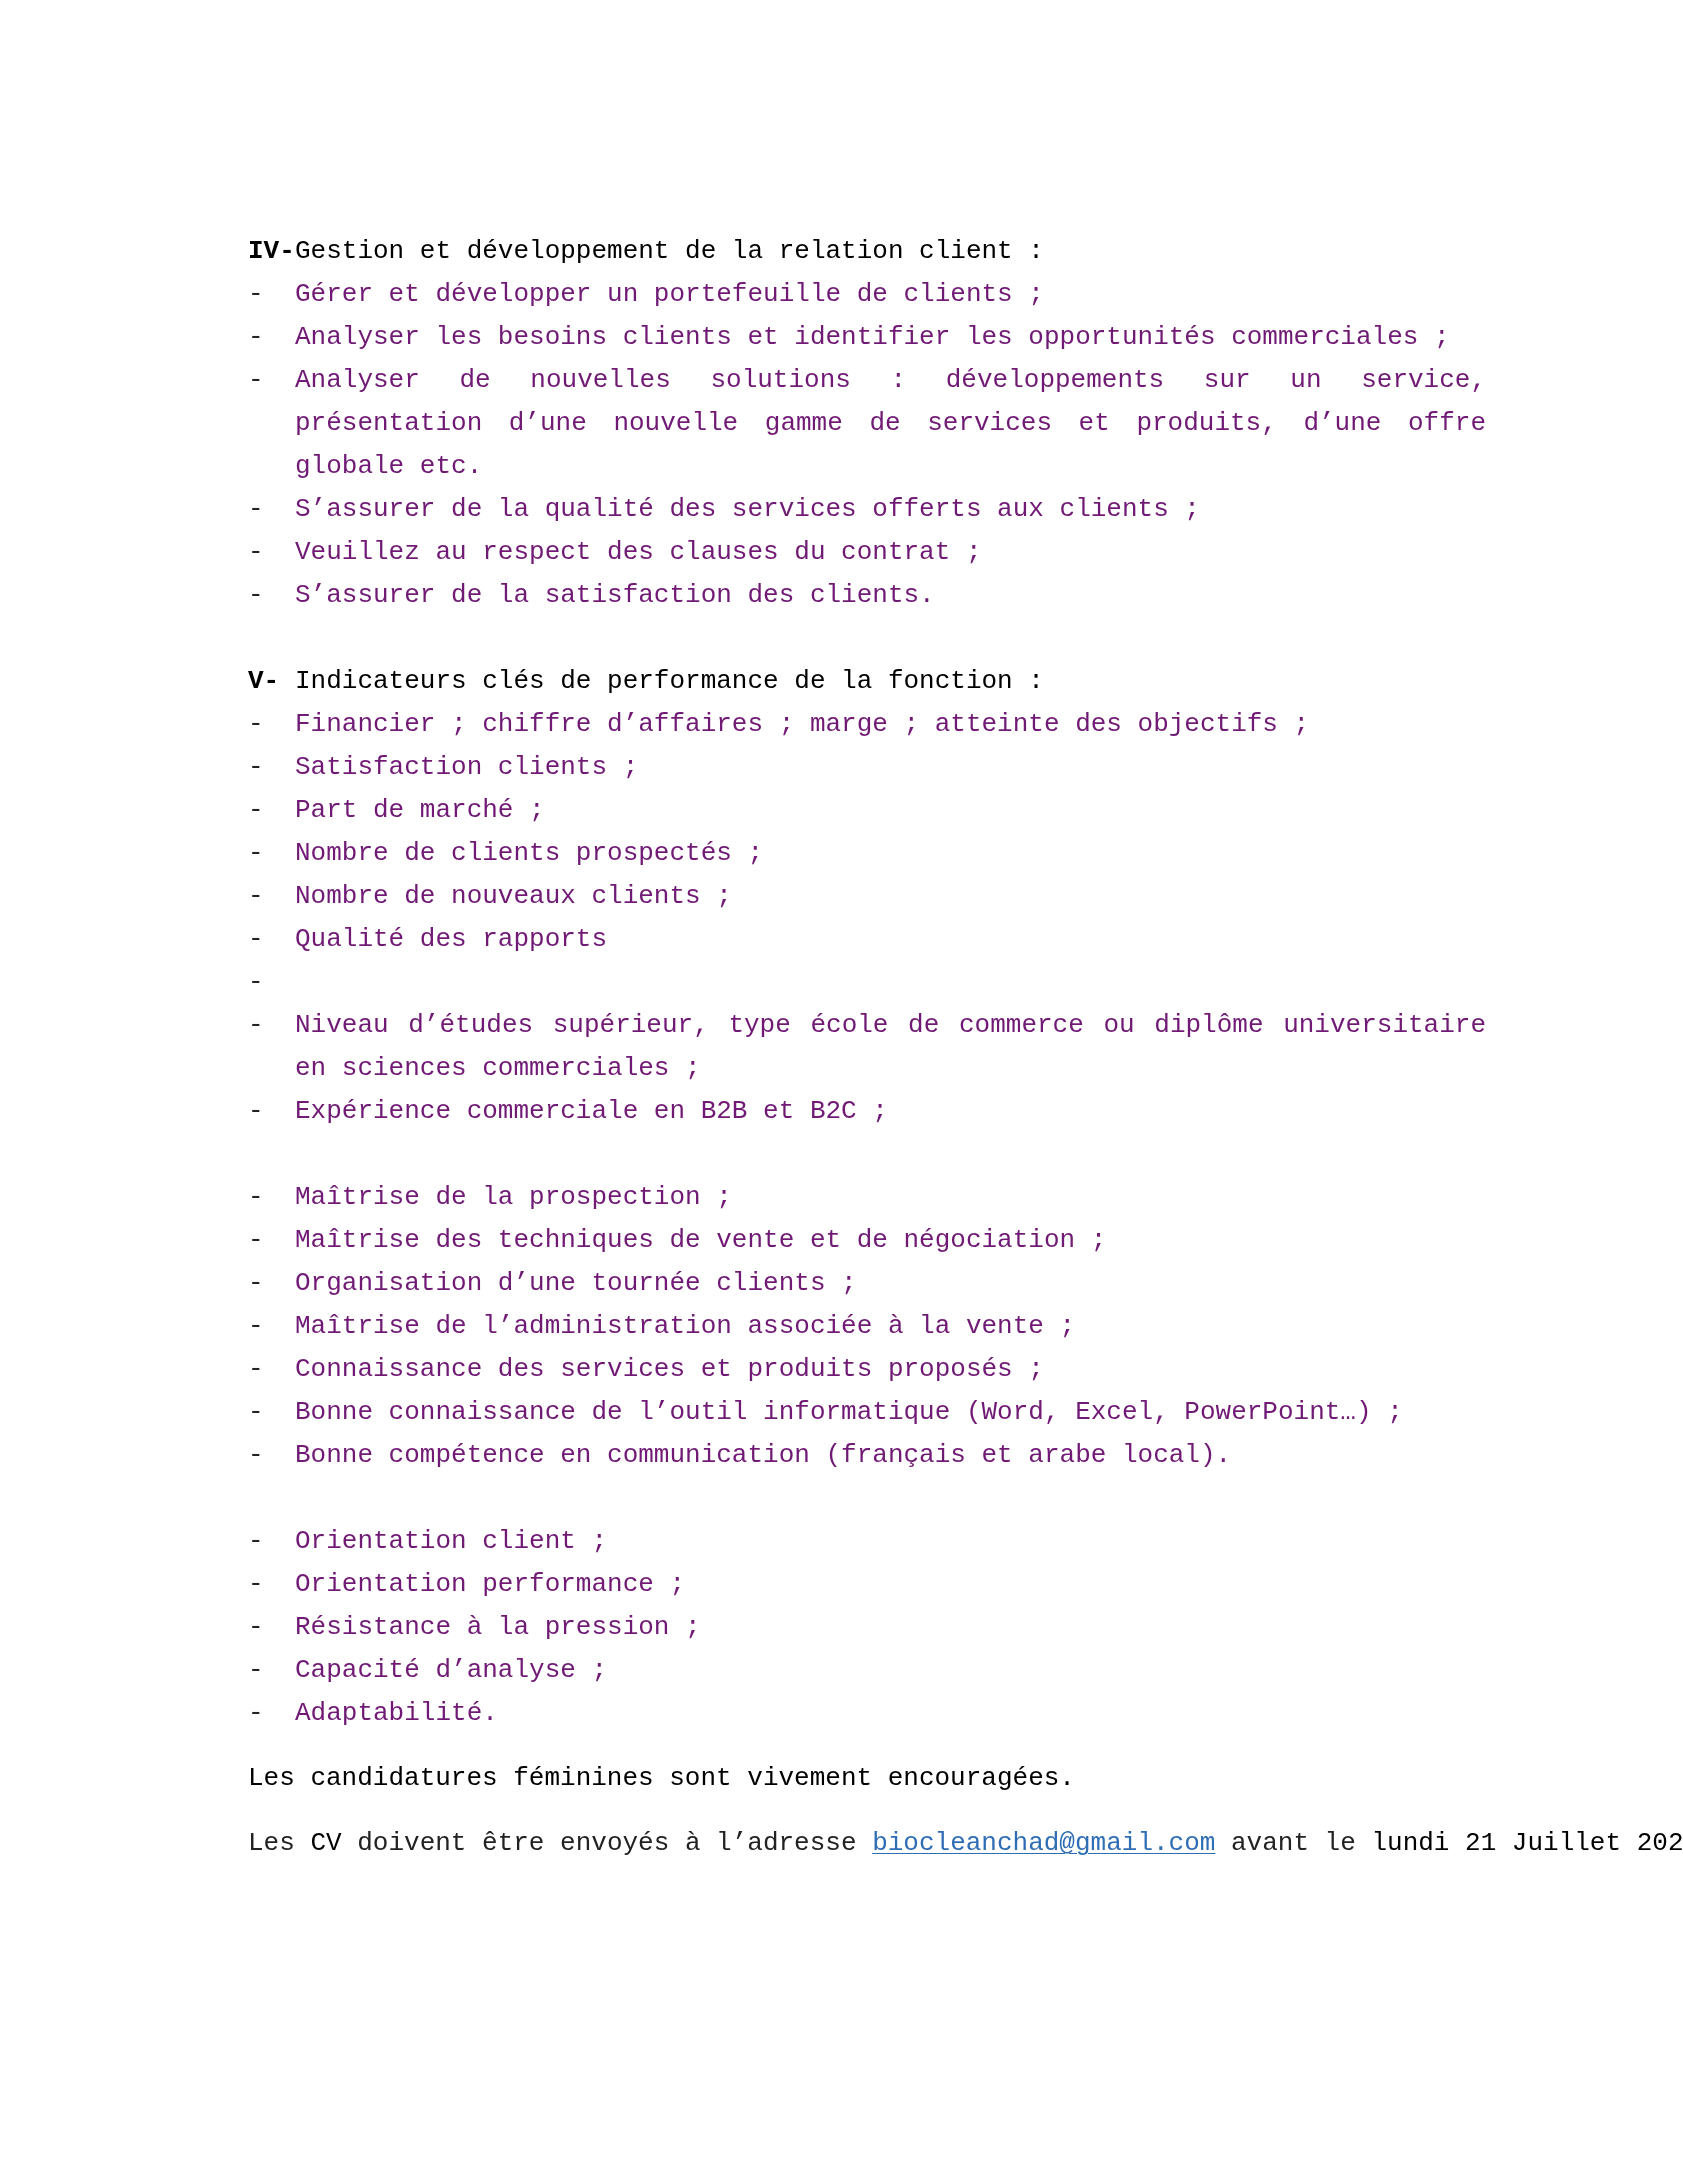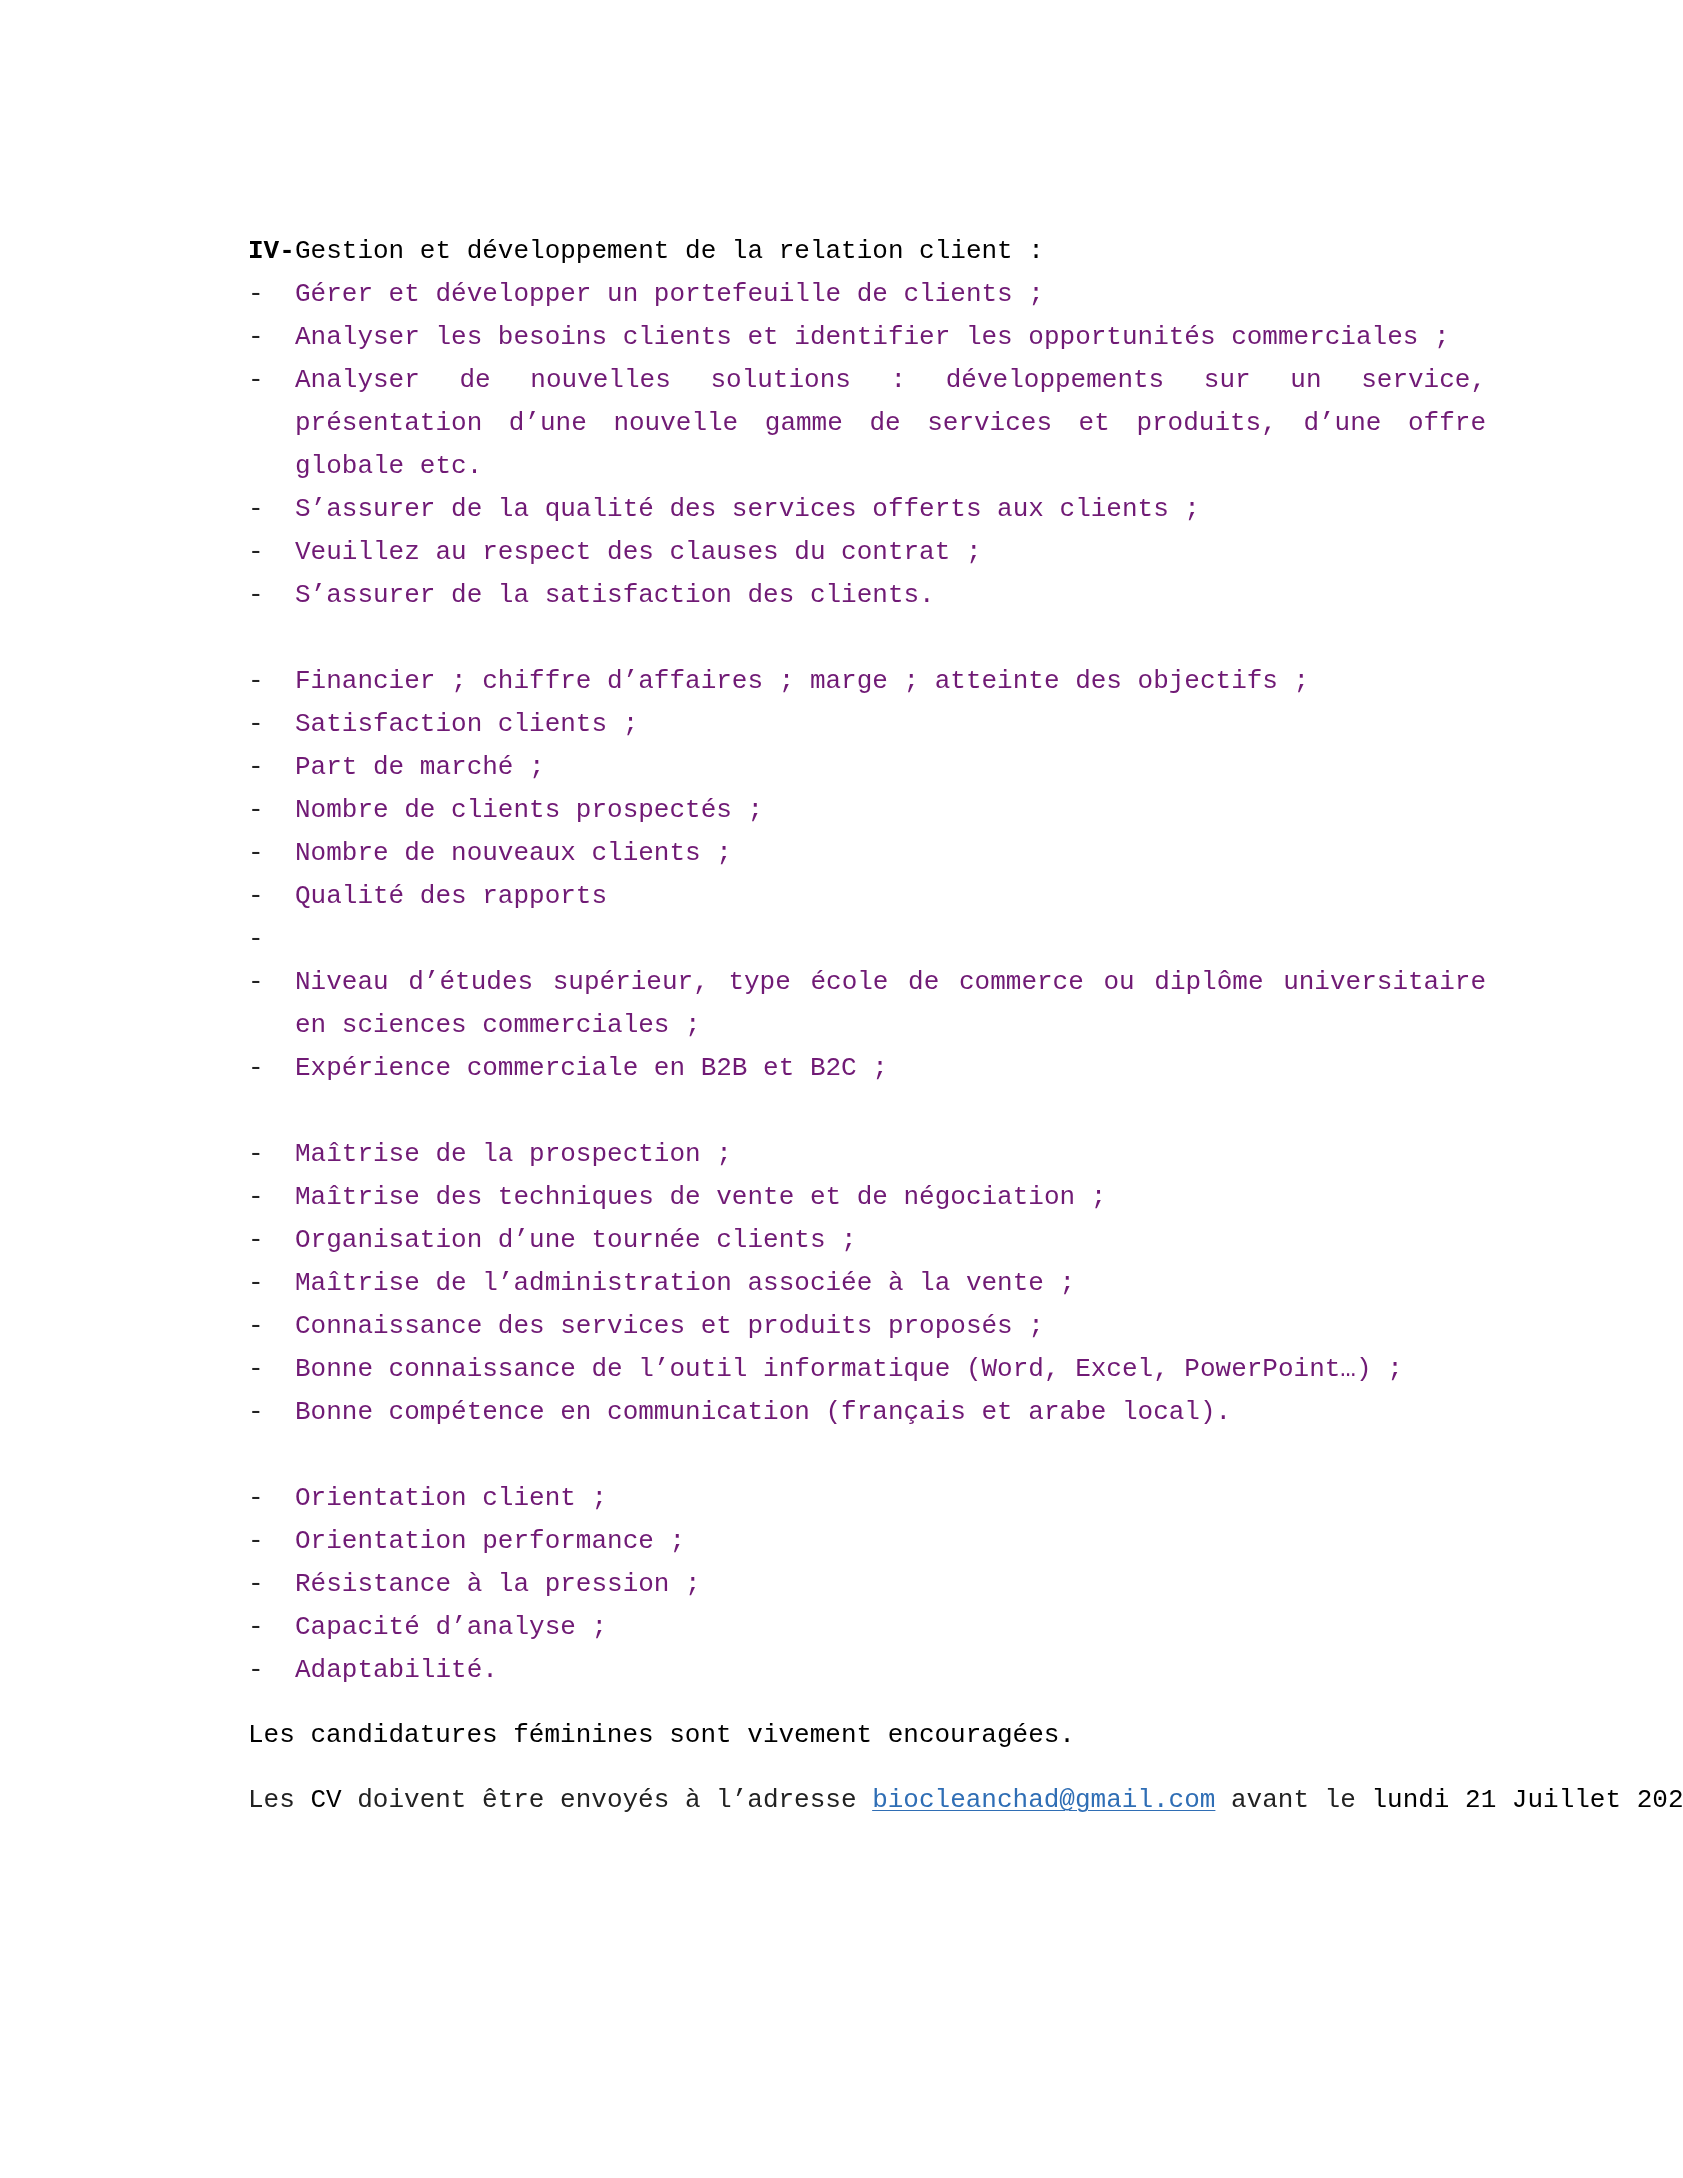--- a/index.html
+++ b/index.html
@@ -53,20 +53,23 @@
   <div class="line bullet">
       <span class="dash">-</span>
       <span class="btext">Veuillez au respect des clauses du contrat ;</span>
     </div>
   <div class="line bullet">
       <span class="dash">-</span>
       <span class="btext">S’assurer de la satisfaction des clients.</span>
     </div>
   <div class="blank"></div>
 
+  <div class="line head">
+    <span class="num">V-</span><span>Indicateurs clés de performance de la fonction :</span>
+  </div>
   <div class="line bullet">
       <span class="dash">-</span>
       <span class="btext">Financier ; chiffre d’affaires ; marge ; atteinte des objectifs ;</span>
     </div>
   <div class="line bullet">
       <span class="dash">-</span>
       <span class="btext">Satisfaction clients ;</span>
     </div>
   <div class="line bullet">
       <span class="dash">-</span>

